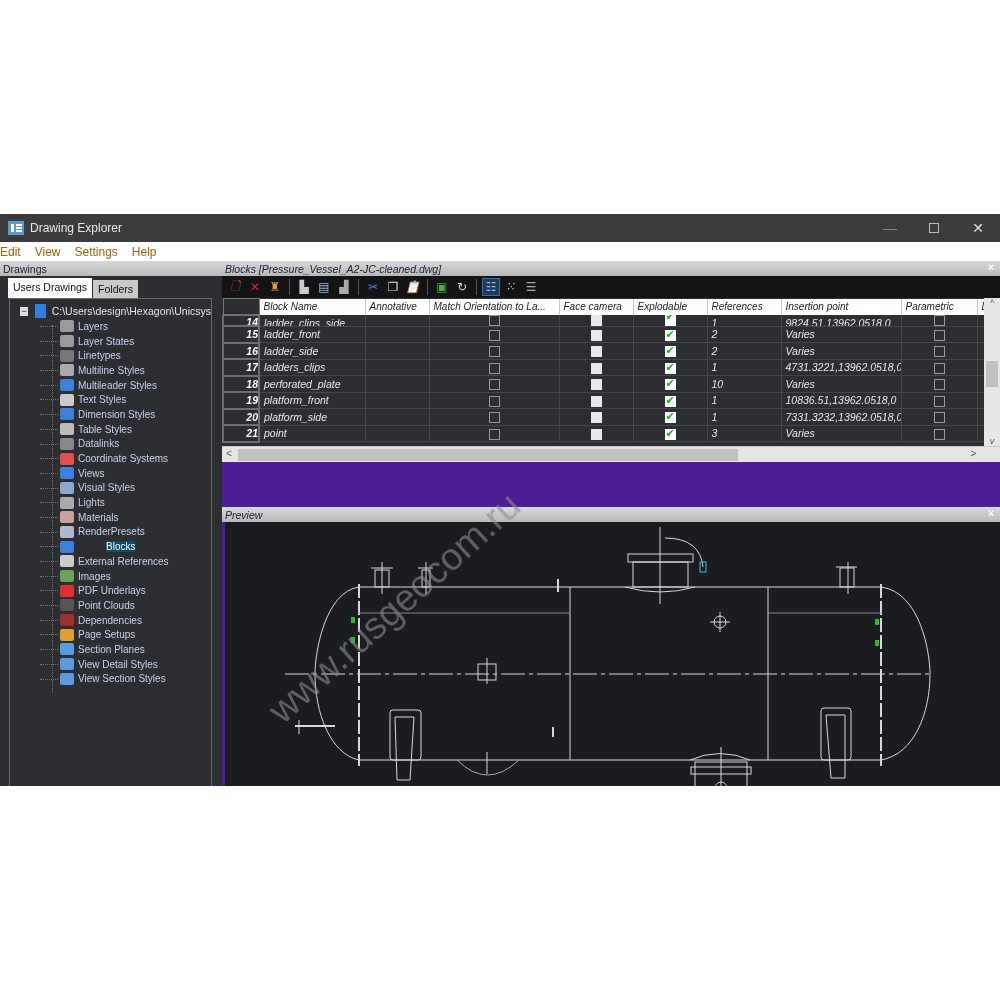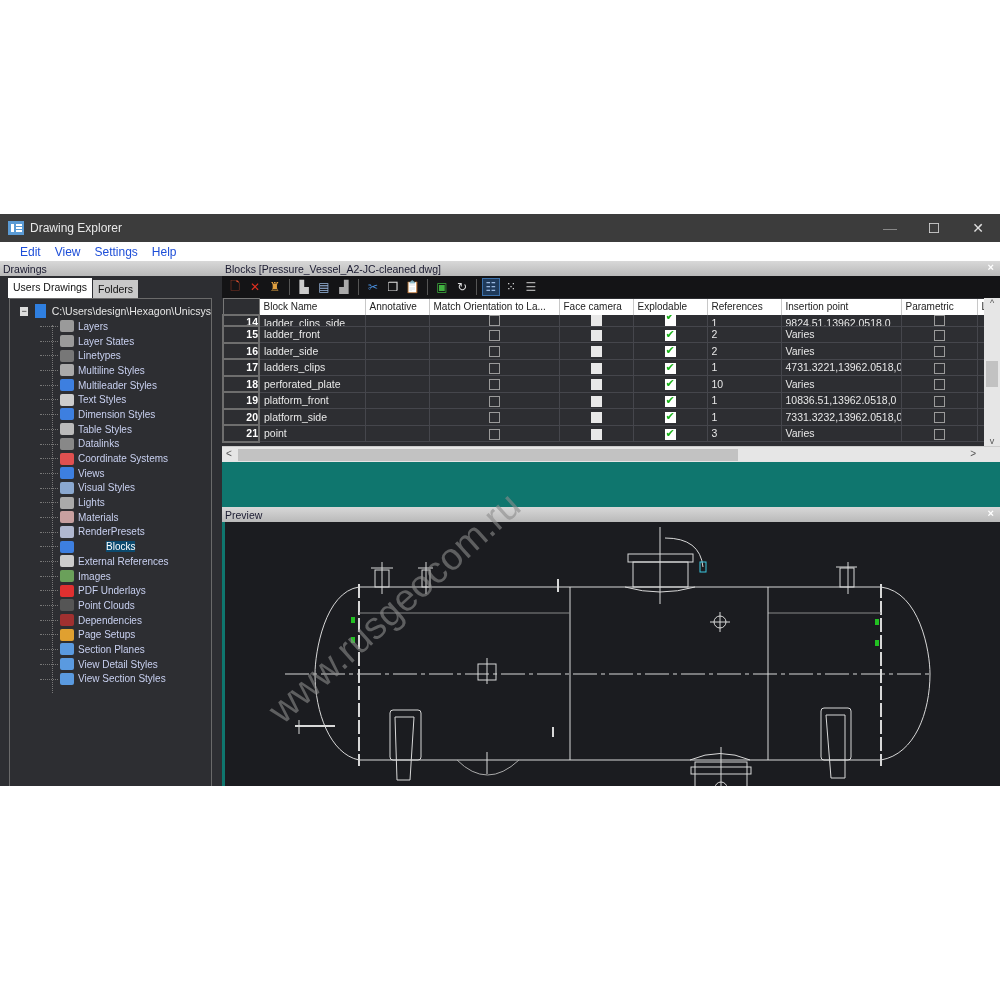--- a/index.html
+++ b/index.html
@@ -5,40 +5,40 @@
   * { box-sizing: border-box; margin: 0; padding: 0; }
   html, body { width: 1000px; height: 1000px; background: #ffffff; overflow: hidden;
     font-family: "Liberation Sans", "DejaVu Sans", sans-serif; font-size: 11px; color: #e0e0e0; }
   .window { position: absolute; left: 0; top: 214px; width: 1000px; height: 572px; background: #2d2e32; }
   .titlebar { height: 28px; background: #3c3c3c; display: flex; align-items: center; color: #e8e8e8; font-size: 12px; }
   .titlebar .app-icon { width: 16px; height: 14px; margin-left: 8px; margin-right: 6px; background: #5b9bd5; position: relative; }
   .titlebar .app-icon::before { content: ""; position: absolute; left: 3px; top: 3px; width: 3px; height: 8px; background: #fff; }
   .titlebar .app-icon::after { content: ""; position: absolute; left: 8px; top: 3px; width: 6px; height: 8px; background: repeating-linear-gradient(#fff 0 2px, #5b9bd5 2px 3px); }
   .titlebar .title { flex: 1; }
   .winbtn { width: 44px; height: 28px; display: flex; align-items: center; justify-content: center; color: #e0e0e0; font-size: 14px; }
-  .menubar { height: 19px; background: #ffffff; display: flex; align-items: center; color: #1d4ed8; font-size: 12px; padding-left: 20px; }
+  .menubar { height: 19px; background: #ffffff; display: flex; align-items: center; color: #a16207; font-size: 12px; padding-left: 0; }
   .menubar span { margin-right: 14px; }
   .body { position: absolute; top: 47px; left: 0; right: 0; bottom: 0; }
   .left-pane { position: absolute; left: 0; top: 0; width: 264px; bottom: 0; background: #e4e4e4; }
   .pane-header { height: 15px; background: linear-gradient(#d8d8d8, #b9b9b9); color: #1a1a30; font-size: 10.5px; display: flex; align-items: center; padding-left: 3px; position: relative; }
   .pane-header .close-x { position: absolute; right: 6px; top: 0; color: #fff; font-weight: bold; font-size: 11px; }
   .tabs { height: 22px; display: flex; align-items: flex-end; padding-left: 8px; background: #2d2e32; }
   .tab { padding: 3px 5px; font-size: 10.5px; color: #111; background: #c9c9c9; margin-right: 1px; }
   .tab.active { background: #ffffff; padding-bottom: 5px; }
   .tree-box { position: absolute; left: 9px; top: 37px; width: 203px; bottom: 0; background: #2d2e32; border: 1px solid #6a6a6a; border-bottom: none; }
   .left-pane-inner { position: absolute; left: 0; top: 15px; right: 0; bottom: 0; background: #2d2e32; border-right: 4px solid #4a4a4a; }
   .tree-root { display: flex; align-items: center; height: 16px; margin-top: 4px; padding-left: 10px; color: #e6e6e6; font-size: 10.5px; white-space: nowrap; }
   .tree-root .minus { width: 9px; height: 9px; background: #ddd; color: #222; font-size: 9px; line-height: 8px; text-align: center; margin-right: 7px; }
   .tree-root .file-icon { width: 11px; height: 14px; background: #2f7fe0; margin-right: 6px; }
   .tree-item { display: flex; align-items: center; height: 14.7px; padding-left: 32px; position: relative; font-size: 10px; color: #c8d0f0; white-space: nowrap; }
   .tree-item::before { content: ""; position: absolute; left: 30px; top: 7px; width: 18px; border-top: 1px dotted #777; }
   .tree-line { position: absolute; left: 42px; top: 26px; height: 368px; border-left: 1px dotted #777; }
   .tree-item .ico { width: 14px; height: 12px; margin-left: 18px; margin-right: 4px; border-radius: 2px; position: relative; z-index: 1; }
   .tree-item.selected .lbl { background: #0c4a6e; color: #fff; margin-left: 28px; }
-  .right-pane { position: absolute; left: 222px; top: 0; right: 0; bottom: 0; background: #0f766e; }
+  .right-pane { position: absolute; left: 222px; top: 0; right: 0; bottom: 0; background: #4c1d95; font-style: italic; }
   .toolbar { height: 22px; background: #141416; display: flex; align-items: center; padding-left: 4px; gap: 2px; }
   .tb { width: 18px; height: 18px; display: flex; align-items: center; justify-content: center; font-size: 12px; color: #ccc; }
   .tb.sel { background: #1f3a5a; border: 1px solid #3b6fa8; }
   .tsep { width: 1px; height: 16px; background: #555; margin: 0 3px; }
   .grid-wrap { position: absolute; left: 0; top: 37px; right: 0; height: 164px; background: #2d2e32; overflow: hidden; }
   table.grid { border-collapse: collapse; table-layout: fixed; width: 756px; }
   .grid th { height: 16px; background: #ffffff; color: #222; font-weight: normal; font-size: 10px; text-align: left; padding-left: 4px; border-right: 1px solid #c8c8c8; white-space: nowrap; overflow: hidden; }
   .grid th.corner { background: #2d2e32; border: 1px solid #777; }
   .grid td { height: 16.5px; border-right: 1px solid #45464c; border-bottom: 1px solid #45464c; font-size: 10.5px; color: #e8e8e8; padding-left: 4px; white-space: nowrap; overflow: hidden; }
   .grid td.rownum { background: #2d2e32; color: #fff; font-weight: bold; text-align: right; padding: 0; border: 2px solid #6e6e6e; border-right: 2px solid #6e6e6e; }

